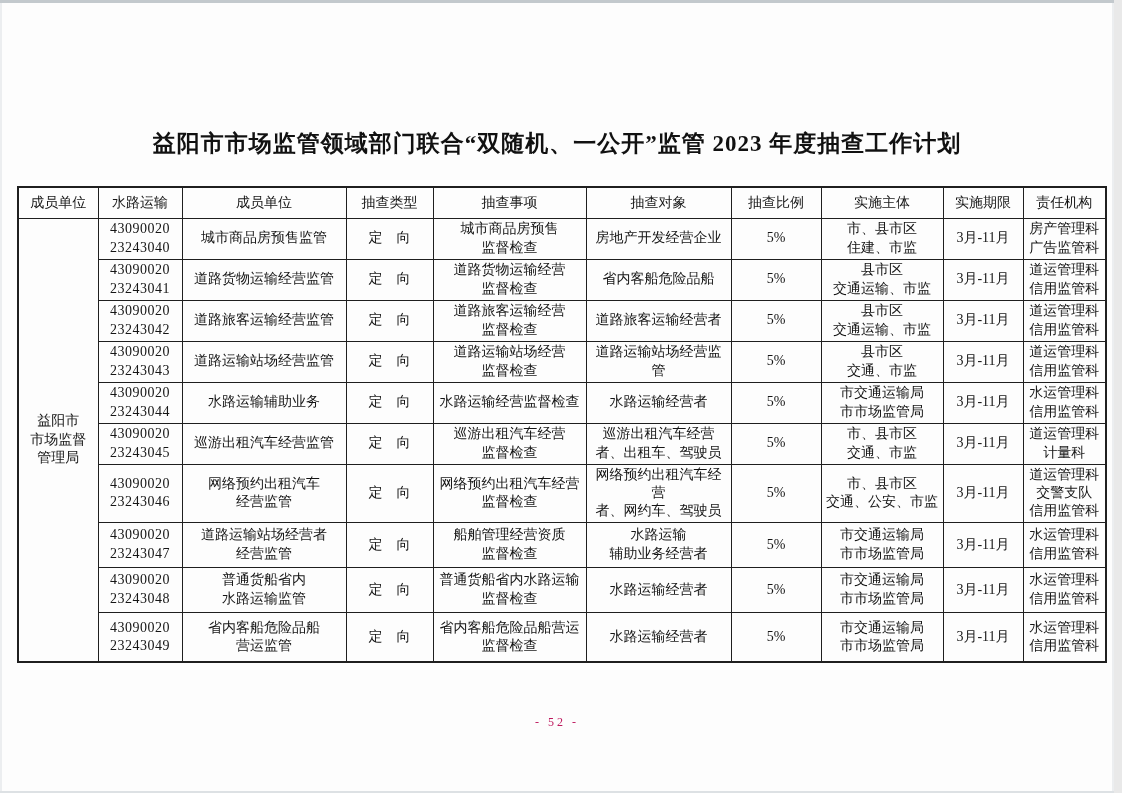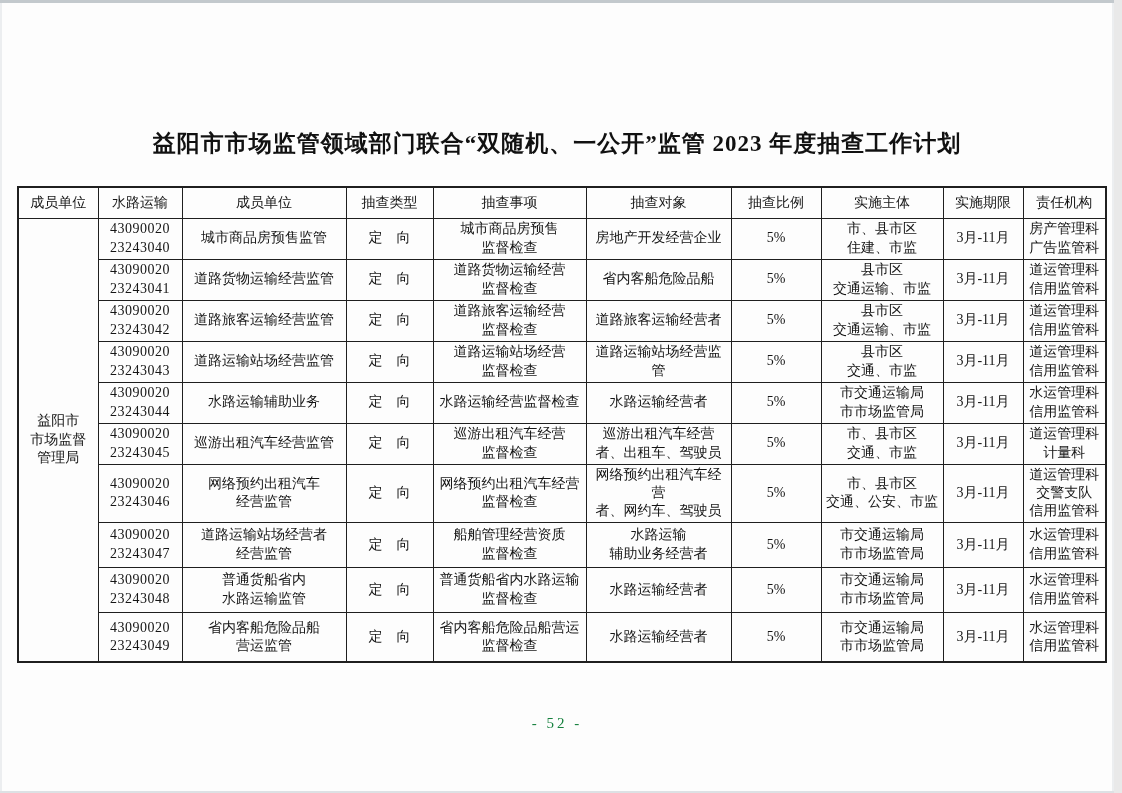--- a/index.html
+++ b/index.html
@@ -56,23 +56,23 @@
   .h45{height:45px;}
   .h50{height:50px;}
   td.num{font-size:15px;letter-spacing:0.5px;}
   td.small{font-size:12.5px;}
   td.agency{font-size:13px;margin-left:7px;}
   td.member{font-size:15px;line-height:1.55;margin-left:22px;}
   .page-number{
     position:absolute;
     top:715px;left:0;right:0;
     text-align:center;
-    font-size:15px;
+    font-size:12px;
     letter-spacing:3px;
-    color:#15803d;
+    color:#be185d;
   }
 </style>
 </head>
 <body>
 
 <div class="page">
 
   <div class="doc-title">益阳市市场监管领域部门联合“双随机、一公开”监管 2023 年度抽查工作计划</div>
 
   <div class="table-wrap">

